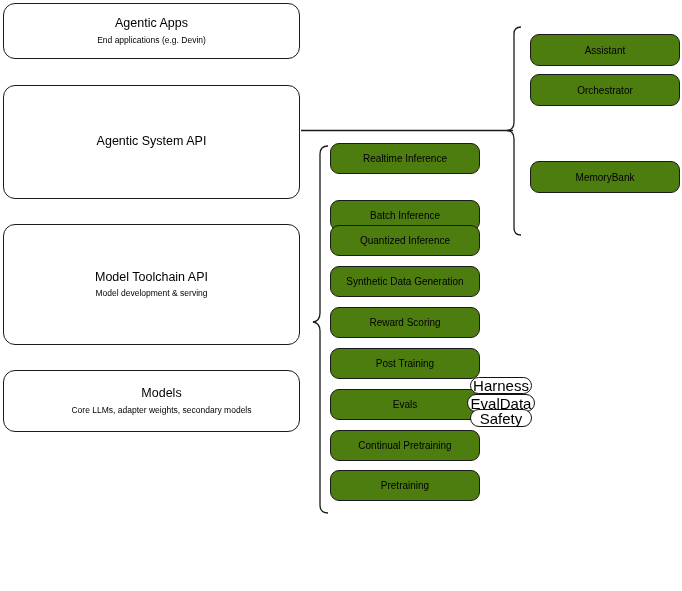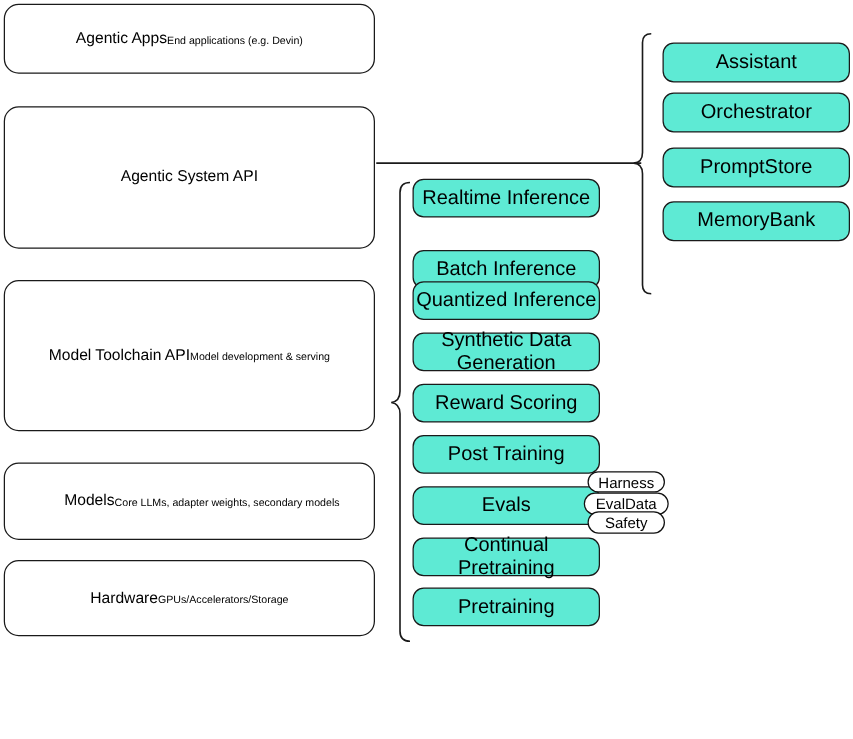--- a/index.html
+++ b/index.html
@@ -18,59 +18,59 @@
     overflow: hidden;
     background: #ffffff;
   }
   .layer-box {
     position: absolute;
     box-sizing: border-box;
     border: 1.4px solid #1a1a1a;
     border-radius: 12px;
     background: #ffffff;
     display: flex;
-    flex-direction: row;
+    flex-direction: column;
     align-items: center;
     justify-content: center;
     text-align: center;
   }
   .layer-title {
     font-size: 12.5px;
     color: #000000;
     line-height: 1.25;
   }
   .layer-sub {
     font-size: 8.5px;
     color: #000000;
     line-height: 1.3;
     margin-top: 3px;
   }
   .chip {
     position: absolute;
     box-sizing: border-box;
     border: 1.3px solid #1a1a1a;
     border-radius: 9px;
-    background: #5eead4;
+    background: #4d7c0f;
     display: flex;
     align-items: center;
     justify-content: center;
-    font-size: 16px;
+    font-size: 10px;
     color: #000000;
     text-align: center;
   }
   .pill {
     position: absolute;
     box-sizing: border-box;
     border: 1.3px solid #111111;
     border-radius: 999px;
     background: #ffffff;
     display: flex;
     align-items: center;
     justify-content: center;
-    font-size: 12px;
+    font-size: 15px;
     color: #000000;
     z-index: 5;
   }
   .connector {
     position: absolute;
     left: 0;
     top: 0;
     width: 682px;
     height: 591px;
     pointer-events: none;
@@ -107,38 +107,33 @@
   <div class="layer-box" style="left:3px; top:224px; width:297px; height:121px;">
     <div class="layer-title">Model Toolchain API</div>
     <div class="layer-sub">Model development &amp; serving</div>
   </div>
 
   <div class="layer-box" style="left:3px; top:370px; width:297px; height:62px;padding-left:20px;">
     <div class="layer-title">Models</div>
     <div class="layer-sub">Core LLMs, adapter weights, secondary models</div>
   </div>
 
-  <div class="layer-box" style="left:3px; top:448px; width:297px; height:61px;">
-    <div class="layer-title">Hardware</div>
-    <div class="layer-sub">GPUs/Accelerators/Storage</div>
-  </div>
 
 
   <div class="chip" style="left:330px; top:143px; width:150px; height:31px;">Realtime Inference</div>
   <div class="chip" style="left:330px; top:200px; width:150px; height:31px;">Batch Inference</div>
   <div class="chip" style="left:330px; top:225px; width:150px; height:31px;">Quantized Inference</div>
   <div class="chip" style="left:330px; top:266px; width:150px; height:31px;">Synthetic Data Generation</div>
   <div class="chip" style="left:330px; top:307px; width:150px; height:31px;">Reward Scoring</div>
   <div class="chip" style="left:330px; top:348px; width:150px; height:31px;">Post Training</div>
   <div class="chip" style="left:330px; top:389px; width:150px; height:31px;">Evals</div>
   <div class="chip" style="left:330px; top:430px; width:150px; height:31px;">Continual Pretraining</div>
   <div class="chip" style="left:330px; top:470px; width:150px; height:31px;">Pretraining</div>
 
   <div class="pill" style="left:470px; top:377px; width:62px; height:17px;">Harness</div>
   <div class="pill" style="left:467px; top:394px; width:68px; height:18px;">EvalData</div>
   <div class="pill" style="left:470px; top:409px; width:62px; height:18px;">Safety</div>
 
   <div class="chip" style="left:530px; top:34px; width:150px; height:32px;">Assistant</div>
   <div class="chip" style="left:530px; top:74px; width:150px; height:32px;">Orchestrator</div>
-  <div class="chip" style="left:530px; top:118px; width:150px; height:32px;">PromptStore</div>
   <div class="chip" style="left:530px; top:161px; width:150px; height:32px;">MemoryBank</div>
 
 </div>
 
 </body></html>

